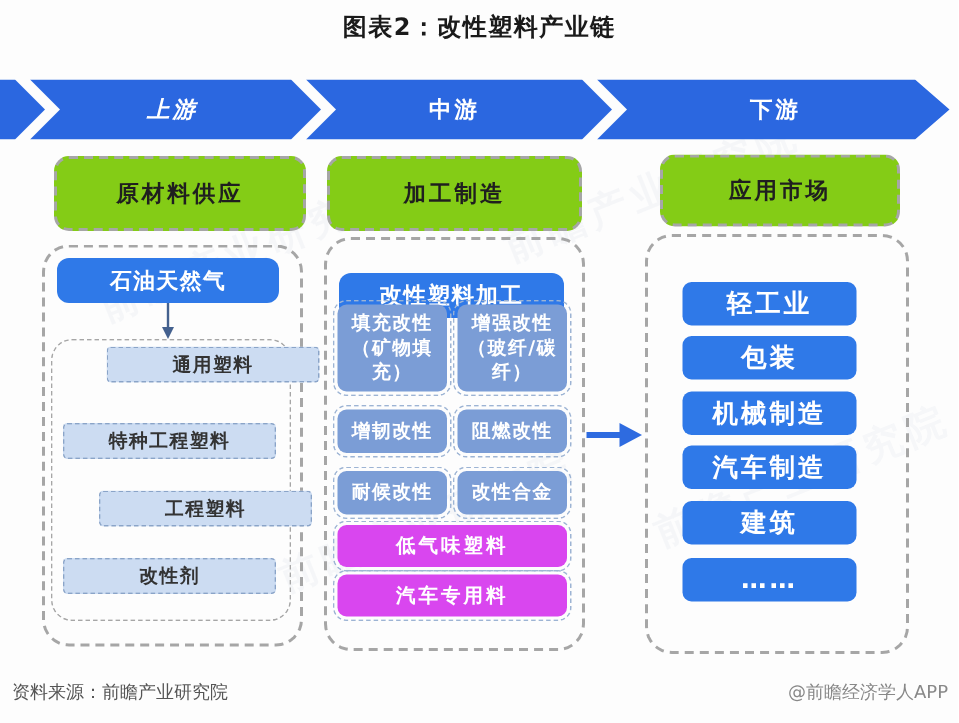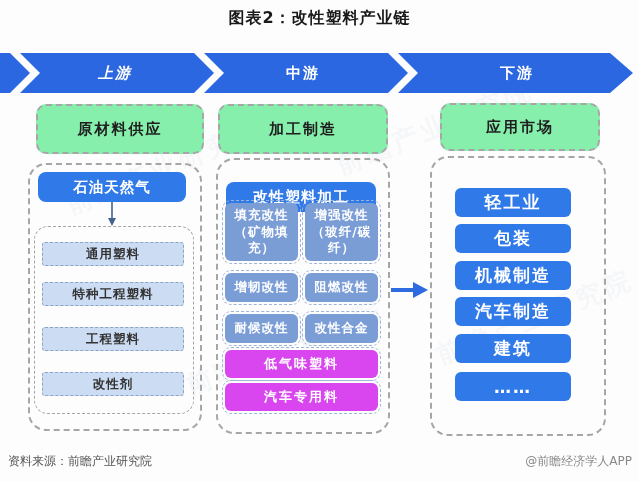--- a/index.html
+++ b/index.html
@@ -17,21 +17,21 @@
   .band-svg{position:absolute;top:53px;left:0;}
   .stage-label{
     position:absolute;top:53px;height:40px;line-height:40px;text-align:center;
     color:#fff;font-size:15px;font-weight:bold;letter-spacing:2px;
   }
   .stage-1{left:30px;width:170px;font-style:italic;}
   .stage-2{left:208px;width:190px;}
   .stage-3{left:418px;width:198px;}
   
   .col-header{
-    position:absolute;border:2px dashed #a6a6a6;border-radius:10px;background:#86efac;
+    position:absolute;border:2px dashed #a6a6a6;border-radius:10px;background:#84cc16;
     display:flex;align-items:center;justify-content:center;
     font-size:15px;font-weight:bold;color:#1f1f1f;letter-spacing:2px;
   }
   .hdr-up{left:36px;top:104px;width:164px;height:46px;}
   .hdr-mid{left:218px;top:104px;width:166px;height:46px;}
   .hdr-down{left:440px;top:103px;width:156px;height:44px;}
   
   .container{
     position:absolute;border:2px dashed #a6a6a6;border-radius:18px;background:transparent;
   }
@@ -47,23 +47,23 @@
   .oil-box{left:38px;top:172px;width:148px;height:30px;font-size:14.5px;}
   .mid-main{left:226px;top:182px;width:150px;height:30px;font-size:15px;}
   
   .materials{position:absolute;left:42px;top:226px;width:142px;}
   .mat-box{
     position:absolute;left:0;width:140px;height:22px;
     background:#ccdcf2;border:1px dashed #8aa4c8;border-radius:3px;
     display:flex;align-items:center;justify-content:center;
     font-size:12.5px;font-weight:bold;color:#333;letter-spacing:1px;
   }
-  .mat-box:nth-of-type(1){top:16px;}
+  .mat-box:nth-of-type(1){top:5px;margin-left:29px;}
   .mat-box:nth-of-type(2){top:56px;}
-  .mat-box:nth-of-type(3){top:101px;}
+  .mat-box:nth-of-type(3){top:101px;margin-left:24px;}
   .mat-box:nth-of-type(4){top:146px;}
   
   .mid-grid{
     position:absolute;left:225px;top:203px;width:153px;
     display:grid;grid-template-columns:73px 73px;column-gap:7px;
     grid-template-rows:58px 29px 29px;row-gap:12px;
   }
   .muted{
     background:#7b9dd6;border-radius:6px;color:#fff;font-weight:bold;
     display:flex;align-items:center;justify-content:center;text-align:center;

